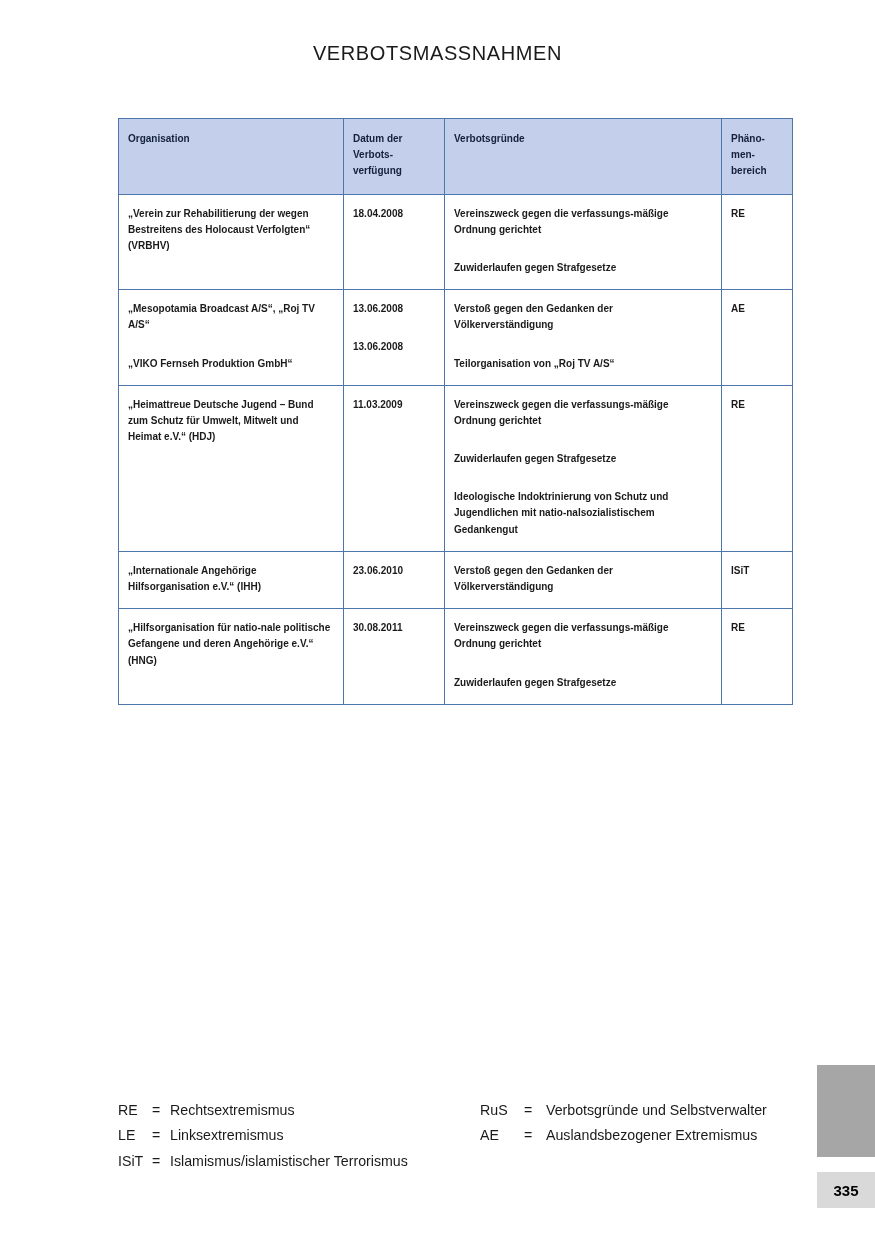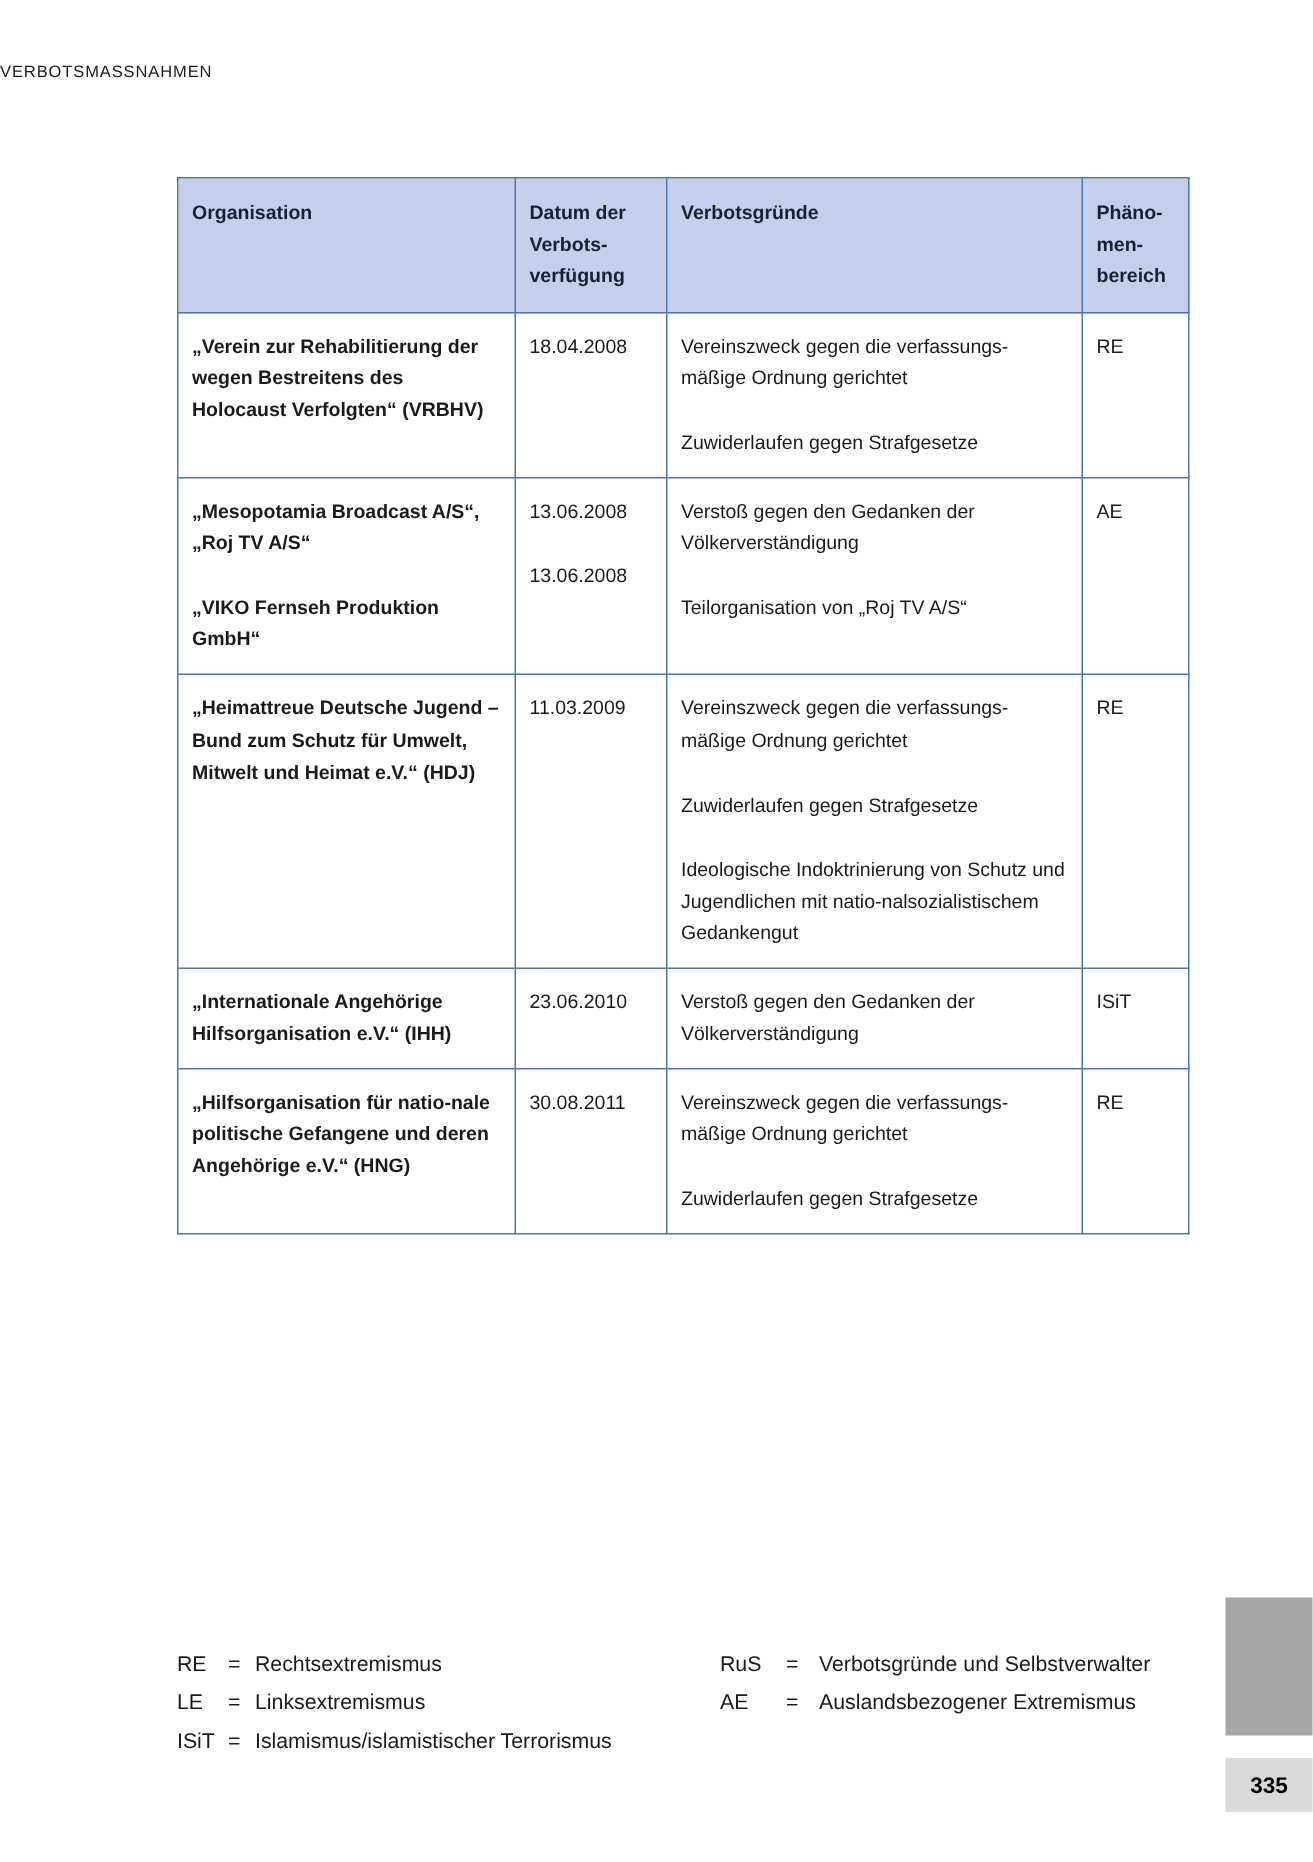--- a/index.html
+++ b/index.html
@@ -18,22 +18,22 @@
   .page {
     position: relative;
     width: 875px;
     height: 1241px;
   }
   .running-head {
     position: absolute;
     top: 42px;
     left: 0;
     width: 875px;
-    text-align: left;
-    font-size: 11px;
+    text-align: center;
+    font-size: 20px;
     letter-spacing: 0.6px;
     color: #1a1a1a;
   }
   .table-wrap {
     position: absolute;
     top: 118px;
     left: 118px;
     width: 674px;
   }
   table.ban-table {
@@ -43,37 +43,37 @@
   }
   table.ban-table col.c-org { width: 225px; }
   table.ban-table col.c-date { width: 101px; }
   table.ban-table col.c-reason { width: 277px; }
   table.ban-table col.c-phen { width: 71px; }
 
   table.ban-table th, table.ban-table td {
     border: 1px solid #4d77ab;
     vertical-align: top;
     padding: 11px 9px 13px 9px;
-    font-size: 13px;
+    font-size: 10px;
     line-height: 1.62;
     margin-left: 32px;
   }
   table.ban-table thead th {
     background: #c3cfeb;
     font-weight: bold;
     text-align: left;
     color: #13213a;
     padding-top: 12px;
     padding-bottom: 14px;
   }
   td.org {
     font-weight: bold;
   }
   td.date, td.reason, td.phen {
-    font-weight: normal;
+    font-weight: bold;
   }
   .cell-block + .cell-block {
     margin-top: 22px;
   }
   .legend {
     position: absolute;
     top: 1098px;
     left: 118px;
     width: 700px;
     font-size: 14.2px;

